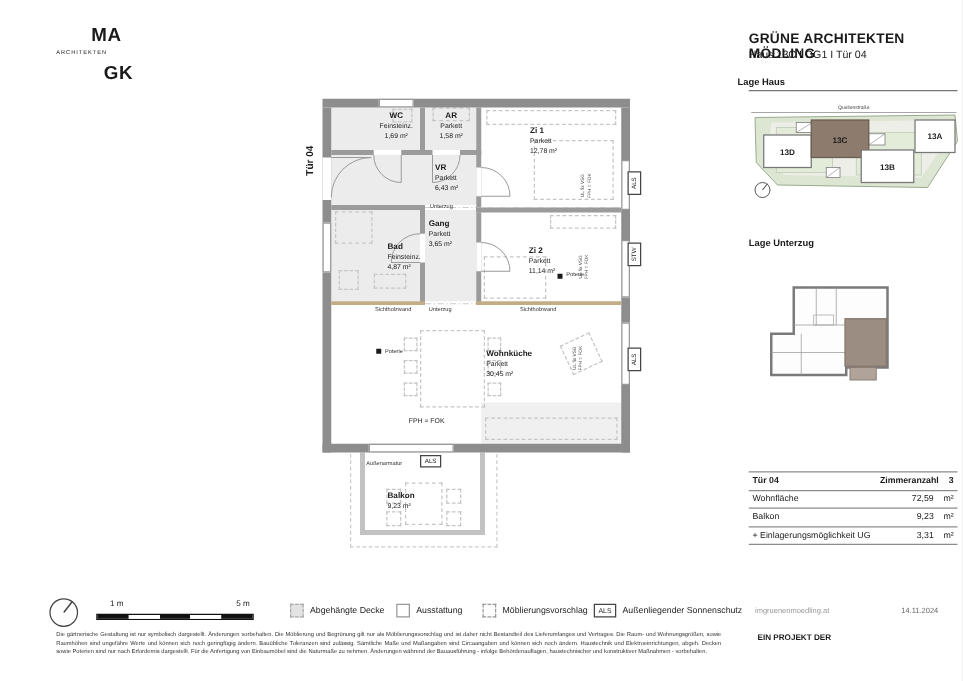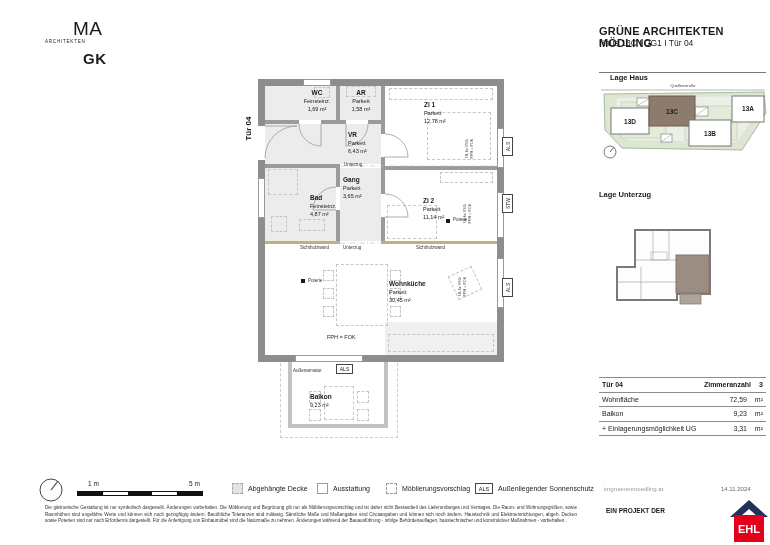--- a/index.html
+++ b/index.html
@@ -33,29 +33,29 @@
   .leg{font-size:7px;color:#222;}
   .legsq{width:11px;height:11px;box-sizing:border-box;display:inline-block;}
   .disc{font-size:4.6px;line-height:6.6px;color:#333;text-align:justify;}
   svg{display:block;}
 </style>
 </head>
 <body>
 <div id="page">
 
 <div class="abs" style="left:45px;top:22px;width:120px;height:36px;">
-  <div class="abs" style="left:28px;top:0;font-weight:400;font-size:19px;line-height:13px;letter-spacing:.5px;">MA</div>
+  <div class="abs" style="left:28px;top:0;font-weight:700;font-size:15px;line-height:13px;letter-spacing:.5px;">MA</div>
   <div class="abs" style="left:38px;top:30px;font-weight:800;font-size:15px;line-height:13px;letter-spacing:.5px;">GK</div>
   <div class="abs" style="left:0;top:17px;font-size:4.5px;letter-spacing:.8px;color:#222;">ARCHITEKTEN</div>
 </div>
 
 <div class="abs hd-title" style="left:599px;top:25px;">GRÜNE ARCHITEKTEN MÖDLING</div>
 <div class="abs hd-sub" style="left:599px;top:38px;">Haus 13C I OG1 I Tür 04</div>
 
-<div class="abs sec-title" style="left:610px;top:61px;margin-top:12px;">Lage Haus</div>
+<div class="abs sec-title" style="left:590px;top:61px;">Lage Haus</div>
 <div class="abs" style="left:599px;top:72px;width:167px;height:1px;background:#777;"></div>
 <svg class="abs" style="left:597px;top:80px;" width="172" height="82" viewBox="0 0 172 82">
   <text x="86" y="7" font-size="4" fill="#444" text-anchor="middle">Quellenstraße</text>
   <line x1="4" y1="10" x2="168" y2="10" stroke="#888" stroke-width="0.6"></line>
   <polygon points="7,14 167,12 169,33 145,70 25,68 8,50" fill="#dce6d2" stroke="#98ab8d" stroke-width="0.8"></polygon>
   <polygon points="20,18 160,16 162,30 140,62 30,60 18,46" fill="#eceee7" stroke="none"></polygon>
   <rect x="24" y="22" width="45" height="36" fill="#e3ebd9" stroke="#b3c3a8" stroke-width="0.5"></rect>
   <rect x="88" y="26" width="52" height="34" fill="#e3ebd9" stroke="#b3c3a8" stroke-width="0.5"></rect>
   <rect x="40" y="18" width="13" height="8" fill="#fff" stroke="#888" stroke-width="0.7"></rect>
   <line x1="40" y1="26" x2="53" y2="18" stroke="#888" stroke-width="0.5"></line>
@@ -287,20 +287,14 @@
 <div class="abs leg" style="left:333px;top:485px;">Ausstattung</div>
 <span class="abs legsq" style="left:386px;top:483px;background:#fff;border:1px dashed #999;"></span>
 <div class="abs leg" style="left:402px;top:485px;">Möblierungsvorschlag</div>
 <div class="abs alsbox" style="left:475px;top:483px;width:18px;height:11px;font-size:5.5px;line-height:10px;">ALS</div>
 <div class="abs leg" style="left:498px;top:485px;">Außenliegender Sonnenschutz</div>
 <div class="abs" style="left:604px;top:486px;font-size:6px;color:#999;">imgruenenmoedling.at</div>
 <div class="abs" style="left:721px;top:486px;font-size:6px;color:#666;">14.11.2024</div>
 
 <div class="abs disc" style="left:45px;top:505px;width:532px;">Die gärtnerische Gestaltung ist nur symbolisch dargestellt. Änderungen vorbehalten. Die Möblierung und Begrünung gilt nur als Möblierungsvorschlag und ist daher nicht Bestandteil des Lieferumfanges und Vertrages. Die Raum- und Wohnungsgrößen, sowie Raumhöhen sind ungefähre Werte und können sich noch geringfügig ändern. Bauübliche Toleranzen sind zulässig. Sämtliche Maße und Maßangaben sind Circaangaben und können sich noch ändern. Haustechnik und Elektroeinrichtungen, abgeh. Decken sowie Poterien sind nur nach Erfordernis dargestellt. Für die Anfertigung von Einbaumöbel sind die Naturmaße zu nehmen. Änderungen während der Bauausführung - infolge Behördenauflagen, haustechnischer und konstruktiver Maßnahmen - vorbehalten.</div>
 <div class="abs" style="left:606px;top:507px;font-size:6.5px;font-weight:bold;">EIN PROJEKT DER</div>
-<div class="abs" style="left:729px;top:500px;width:40px;height:45px;">
-  <svg class="abs" style="left:0;top:0;" width="40" height="18" viewBox="0 0 40 18">
-    <polygon points="1,17 20,0 39,17 29,17 20,9 11,17" fill="#20315c"></polygon>
-  </svg>
-  <div class="abs" style="left:5px;top:15px;width:30px;height:27px;background:#e2001a;color:#fff;font-weight:800;font-size:11px;display:flex;align-items:center;justify-content:center;">EHL</div>
-</div>
 
 </div>
 
 </body></html>

